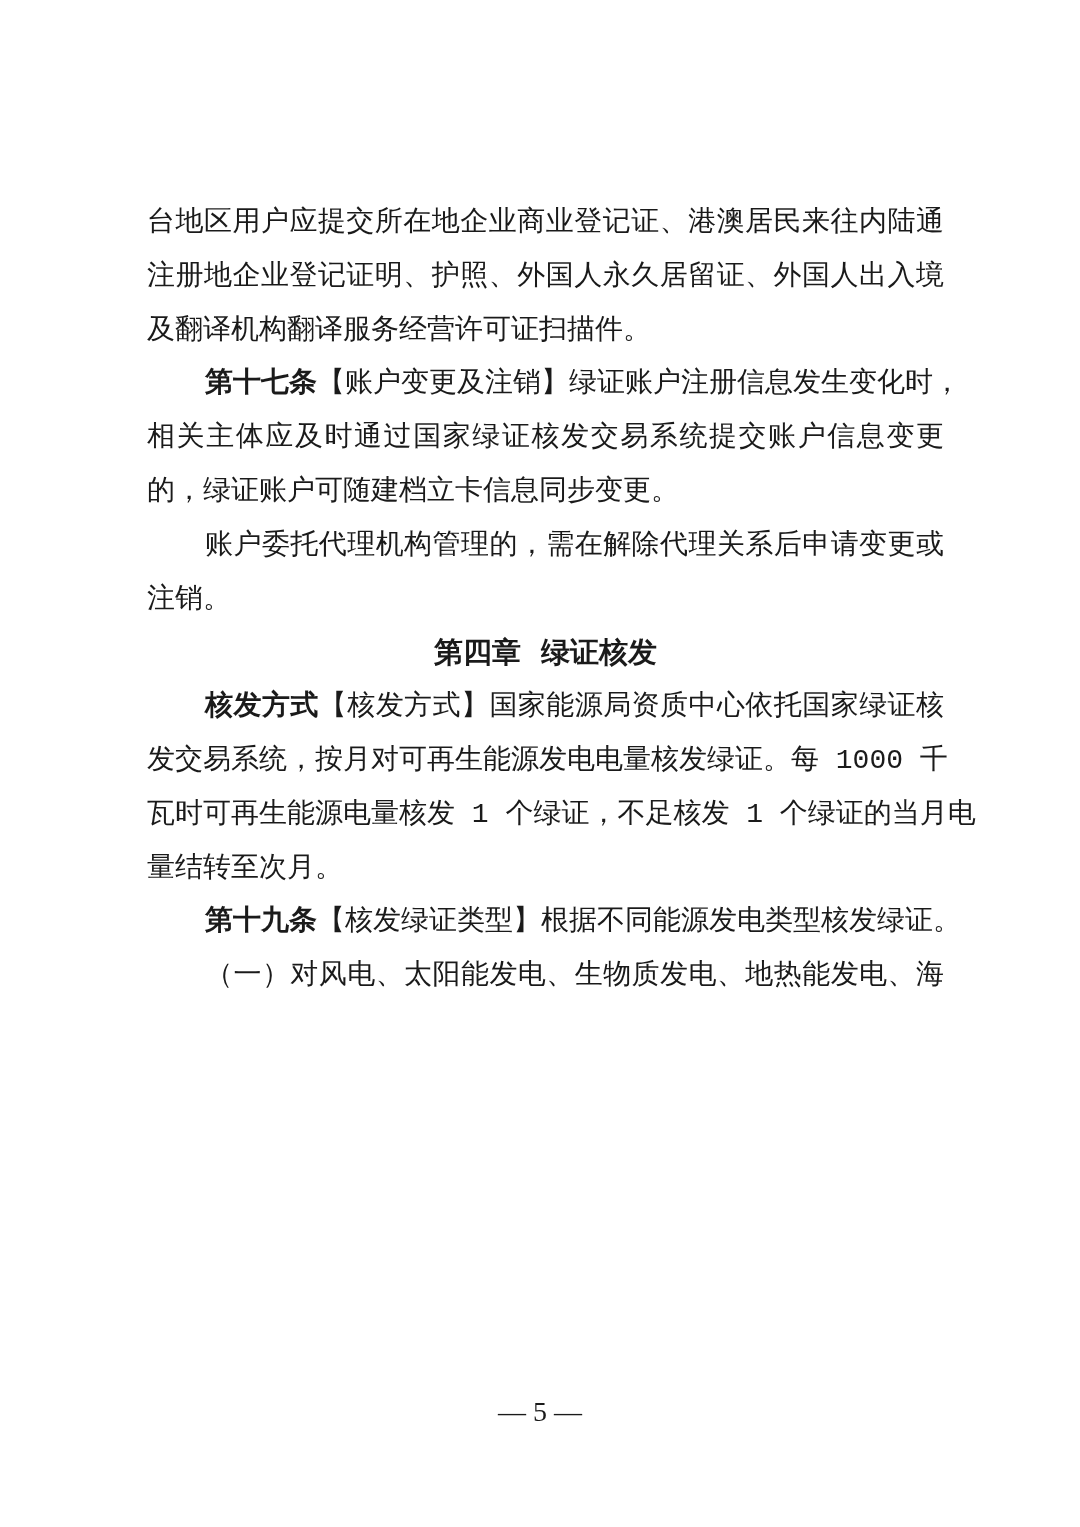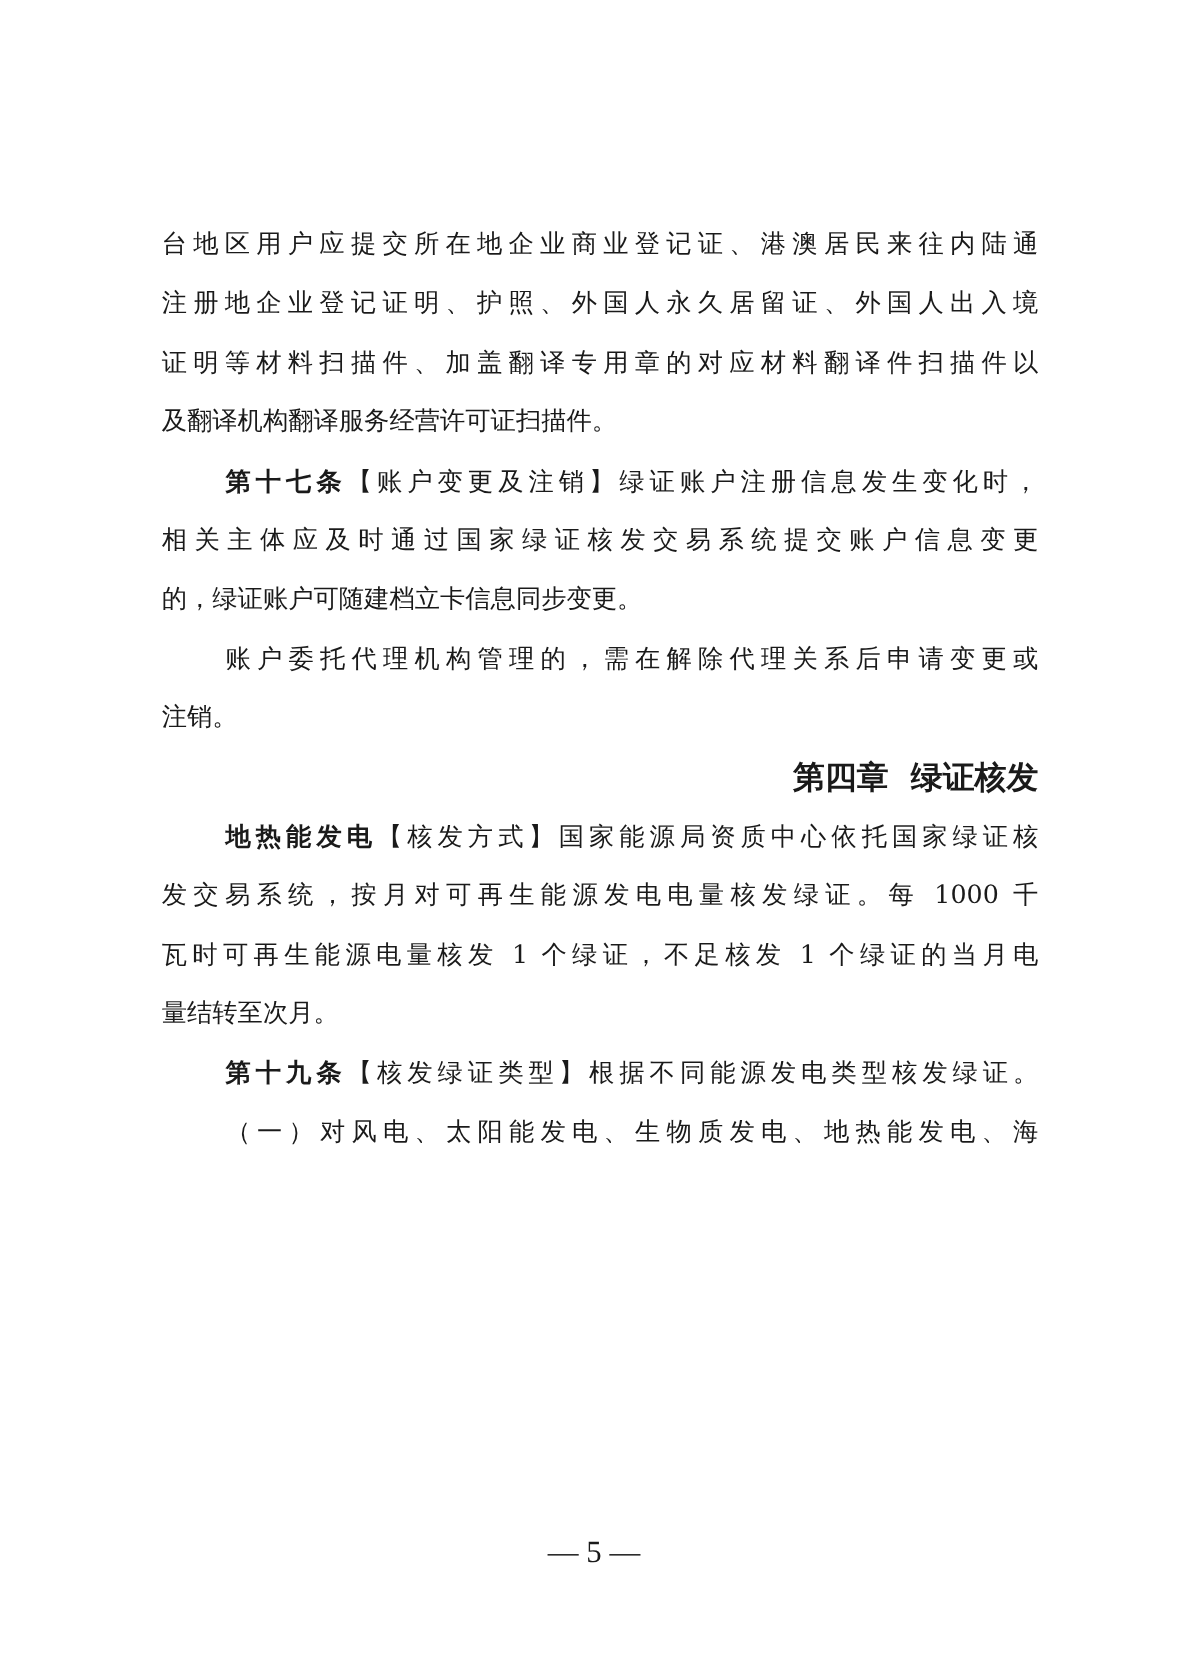--- a/index.html
+++ b/index.html
@@ -13,38 +13,39 @@
   }
   .page {
     position: absolute;
     left: 147px;
     top: 196px;
     width: 797px;
   }
   .line {
     height: 53.8px;
     line-height: 53.8px;
-    font-size: 23px;
+    font-size: 28px;
     white-space: nowrap;
     text-align: justify;
     text-align-last: justify;
     letter-spacing: 0;
     overflow: visible;
+    font-family: Liberation Mono, monospace;
   }
   .line.last {
     text-align-last: left;
   }
   .indent { padding-left: 58px; }
   .art { font-weight: bold; }
   .chapter {
     height: 53.8px;
     line-height: 53.8px;
     font-size: 29px;
     font-weight: bold;
-    text-align: right;
+    text-align: center;
     letter-spacing: 0;
   }
   .footer {
     position: absolute;
     top: 1396px;
     left: 0;
     width: 1080px;
     text-align: center;
     font-size: 28px;
     font-family: "Liberation Serif", "DejaVu Serif", serif;
@@ -52,40 +53,39 @@
   }
 </style>
 </head>
 <body>
 
 <div class="page">
 
   <div>
     <div class="line">台地区用户应提交所在地企业商业登记证、港澳居民来往内陆通</div>
     <div class="line">注册地企业登记证明、护照、外国人永久居留证、外国人出入境</div>
-    <div class="line">证明等材料扫描件、加盖翻译专用章的对应材料翻译件扫描件以</div>
     <div class="line last">及翻译机构翻译服务经营许可证扫描件。</div>
   </div>
 
   <div>
     <div class="line indent"><span class="art">第十七条</span><span>【账户变更及注销】绿证账户注册信息发生变化时，</span></div>
     <div class="line">相关主体应及时通过国家绿证核发交易系统提交账户信息变更</div>
     <div class="line last">的，绿证账户可随建档立卡信息同步变更。</div>
   </div>
 
 
   <div>
     <div class="line indent">账户委托代理机构管理的，需在解除代理关系后申请变更或</div>
     <div class="line last">注销。</div>
   </div>
 
   <div class="chapter" style="white-space: pre;">第四章  绿证核发</div>
 
   <div>
-    <div class="line indent"><span class="art">地热能发电</span><span>【核发方式】国家能源局资质中心依托国家绿证核</span></div>
+    <div class="line indent"><span class="art">核发方式</span><span>【核发方式】国家能源局资质中心依托国家绿证核</span></div>
     <div class="line">发交易系统，按月对可再生能源发电电量核发绿证。每 1000 千</div>
     <div class="line">瓦时可再生能源电量核发 1 个绿证，不足核发 1 个绿证的当月电</div>
     <div class="line last">量结转至次月。</div>
   </div>
 
   <div>
     <div class="line indent"><span class="art">第十九条</span><span>【核发绿证类型】根据不同能源发电类型核发绿证。</span></div>
   </div>
 
   <div>

